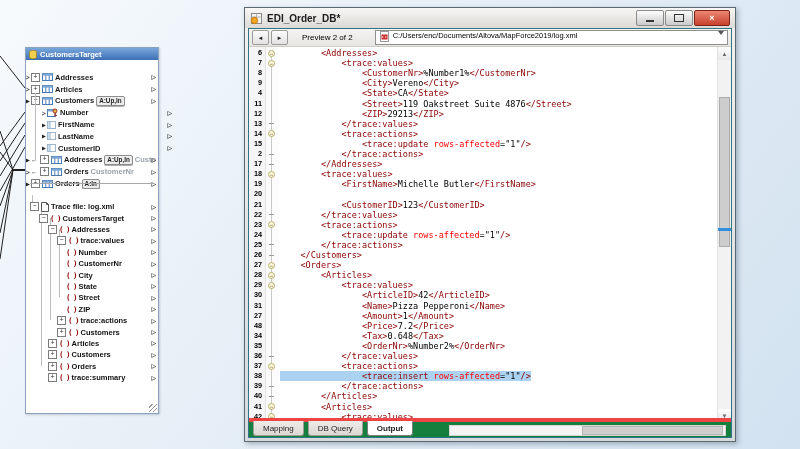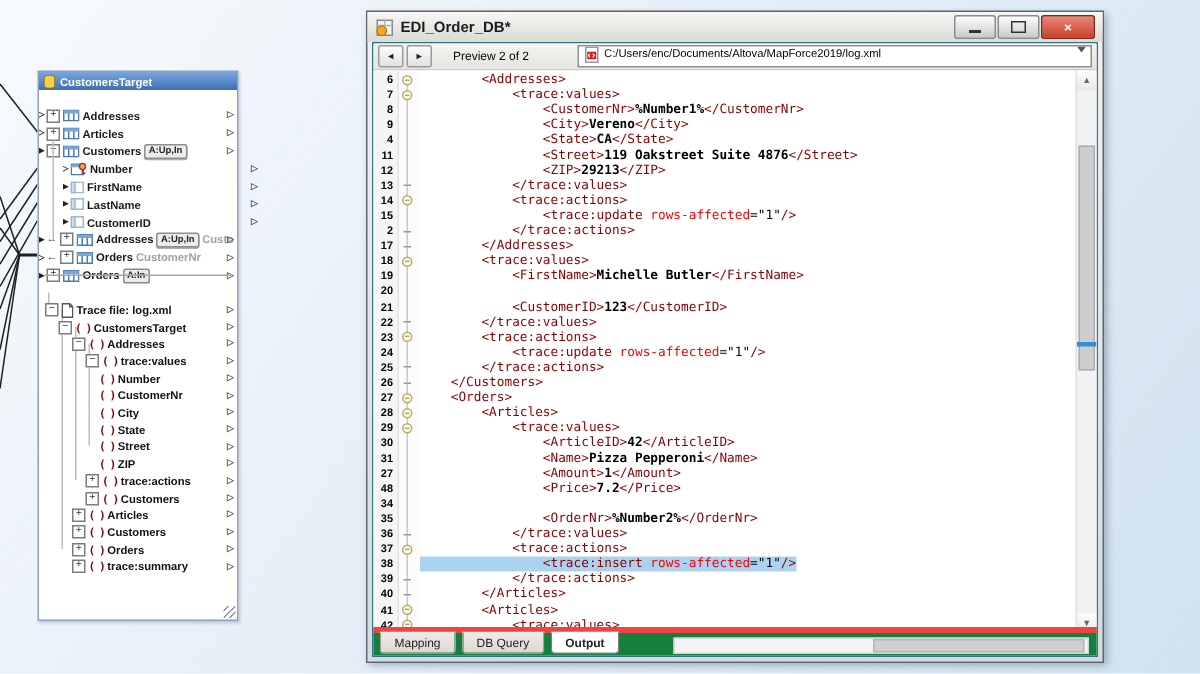--- a/index.html
+++ b/index.html
@@ -47,42 +47,42 @@
   .wbtn .maxrect{width:8px;height:6px;border:1px solid #333;}
   .wbtn.close{width:34px;background:linear-gradient(#ec8773,var(--close_button));border-color:#7e2318;}
   .wbtn.close span{color:#fff;font-weight:bold;font-size:9px;line-height:1;}
   .client{position:absolute;left:3px;right:3px;top:20px;bottom:3px;border:1px solid #2f7487;background:#fff;}
 
   .toolbar{position:absolute;left:0;right:0;top:0;height:18px;background:linear-gradient(#f5f4f2,#e7e5e1);
     border-bottom:1px solid #cfccc6;display:flex;align-items:center;padding:0 3px;gap:2px;box-sizing:border-box;}
   .navbtn{width:15px;height:13px;border:1px solid #9b9b9b;border-radius:2px;
     background:linear-gradient(#fcfcfc,#e2e2e2);font-size:6px;color:#222;
     display:flex;align-items:center;justify-content:center;}
-  .prevlabel{font-size:8px;color:#000;margin:0 30px 0 12px;white-space:nowrap;}
+  .prevlabel{font-size:8px;color:#000;margin:0 20px 0 12px;white-space:nowrap;}
   .combo{flex:1;height:13px;border:1px solid #8f8f8f;background:#fff;display:flex;align-items:flex-start;
     gap:3px;padding:0 3px;overflow:hidden;}
   .combo .path{font-size:7.5px;color:#000;white-space:nowrap;overflow:hidden;flex:1;}
   .chev{width:0;height:0;border-left:3px solid transparent;border-right:3px solid transparent;
     border-top:4px solid #555;flex:none;}
 
   
   .editor{position:absolute;left:0;right:0;top:18px;bottom:15px;background:#fff;overflow:hidden;}
   .gutterbg{position:absolute;left:0;top:0;bottom:0;width:16px;background:#f5f5f5;border-right:1px solid #e2e2e2;}
   .foldbg{position:absolute;left:17px;top:0;bottom:0;width:13px;background:#fcfcfc;}
   .foldguide{position:absolute;left:22px;width:1px;background:#c9c9c9;}
   .eline{position:absolute;left:0;right:13px;height:10.1px;}
   .lno{position:absolute;left:0;width:13px;text-align:right;font-size:7.3px;font-weight:bold;color:#000;line-height:10.1px;}
   .foldcell{position:absolute;left:16px;width:13px;height:10.1px;display:flex;align-items:center;justify-content:center;}
   .foldcircle{width:7px;height:7px;border-radius:50%;border:1px solid #b8ad6a;background:#fdfadf;
     font-size:6px;line-height:5px;text-align:center;color:#6f6430;box-sizing:border-box;font-family:"DejaVu Sans Mono",monospace;}
   .foldtick{width:5px;height:1px;background:#9a9a9a;}
   .codetext{position:absolute;left:31px;top:0;white-space:pre;font-family:"DejaVu Sans Mono",monospace;
     font-size:8.5px;line-height:10.1px;display:inline-block;}
   .codetext.sel{background:var(--selection_color);}
-  .sg-t{color:var(--tag_color);} .sg-x{color:var(--value_color);font-weight:bold;}
+  .sg-t{color:var(--tag_color);} .sg-x{color:var(--value_color);}
   .sg-a{color:var(--attribute_color);} .sg-v{color:var(--value_color);}
 
   .vscroll{position:absolute;right:0;top:0;bottom:0;width:13px;background:#f2f2f2;border-left:1px solid #e0e0e0;}
   .varrow{position:absolute;left:0;right:0;height:13px;background:linear-gradient(#fcfcfc,#e8e8e8);
     display:flex;align-items:center;justify-content:center;font-size:6px;color:#666;}
   .vthumb{position:absolute;left:1px;right:1px;background:#cdcdcd;border:1px solid #ababab;}
   .vmarker{position:absolute;left:0;right:0;height:3px;background:var(--scroll_marker);}
 
   .tabbar{position:absolute;left:0;right:0;bottom:0;height:15px;background:#15803d;border-top:4px solid #ef4444;}
   .tab{display:inline-block;margin-left:4px;margin-top:-1px;padding:1px 9px 0 9px;font-size:8px;color:#222;
@@ -574,20 +574,21 @@
               <span class="codetext">                <span class="sg-t">&lt;Amount&gt;</span><span class="sg-x">1</span><span class="sg-t">&lt;/Amount&gt;</span></span>
             </div>
             <div class="eline" style="top: 273.7px;">
               <span class="lno">48</span>
               <span class="foldcell"></span>
               <span class="codetext">                <span class="sg-t">&lt;Price&gt;</span><span class="sg-x">7.2</span><span class="sg-t">&lt;/Price&gt;</span></span>
             </div>
             <div class="eline" style="top: 283.8px;">
               <span class="lno">34</span>
               <span class="foldcell"></span>
+              <span class="codetext">                <span class="sg-t">&lt;Tax&gt;</span><span class="sg-x">0.648</span><span class="sg-t">&lt;/Tax&gt;</span></span>
             </div>
             <div class="eline" style="top: 293.9px;">
               <span class="lno">35</span>
               <span class="foldcell"></span>
               <span class="codetext">                <span class="sg-t">&lt;OrderNr&gt;</span><span class="sg-x">%Number2%</span><span class="sg-t">&lt;/OrderNr&gt;</span></span>
             </div>
             <div class="eline" style="top: 304px;">
               <span class="lno">36</span>
               <span class="foldcell">
                 <span class="foldtick"></span>

